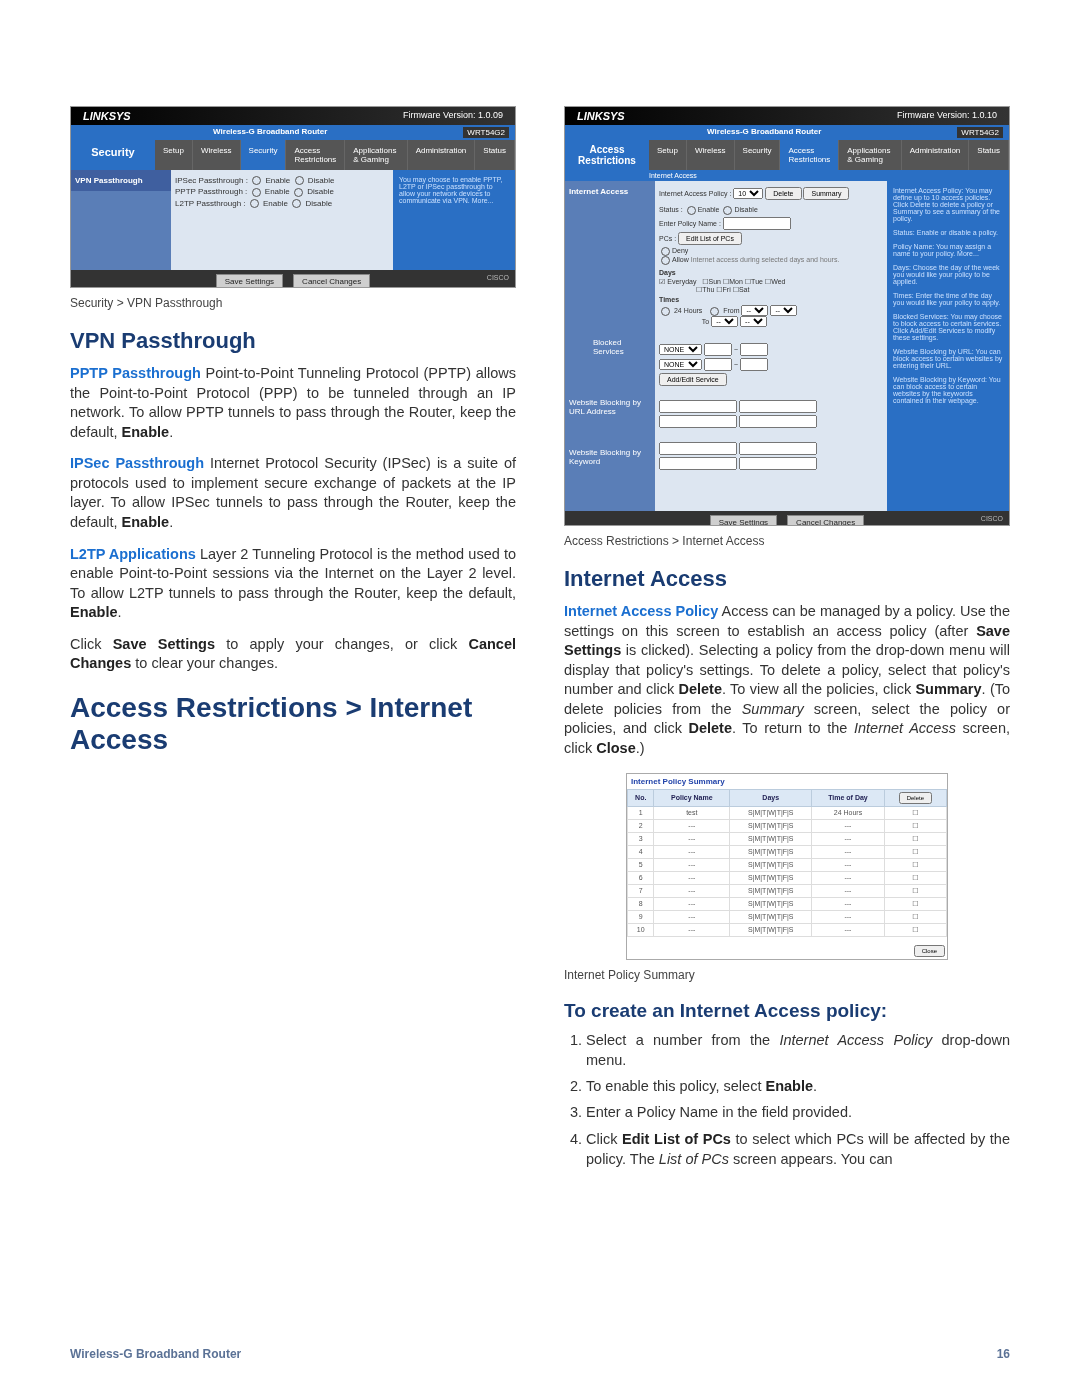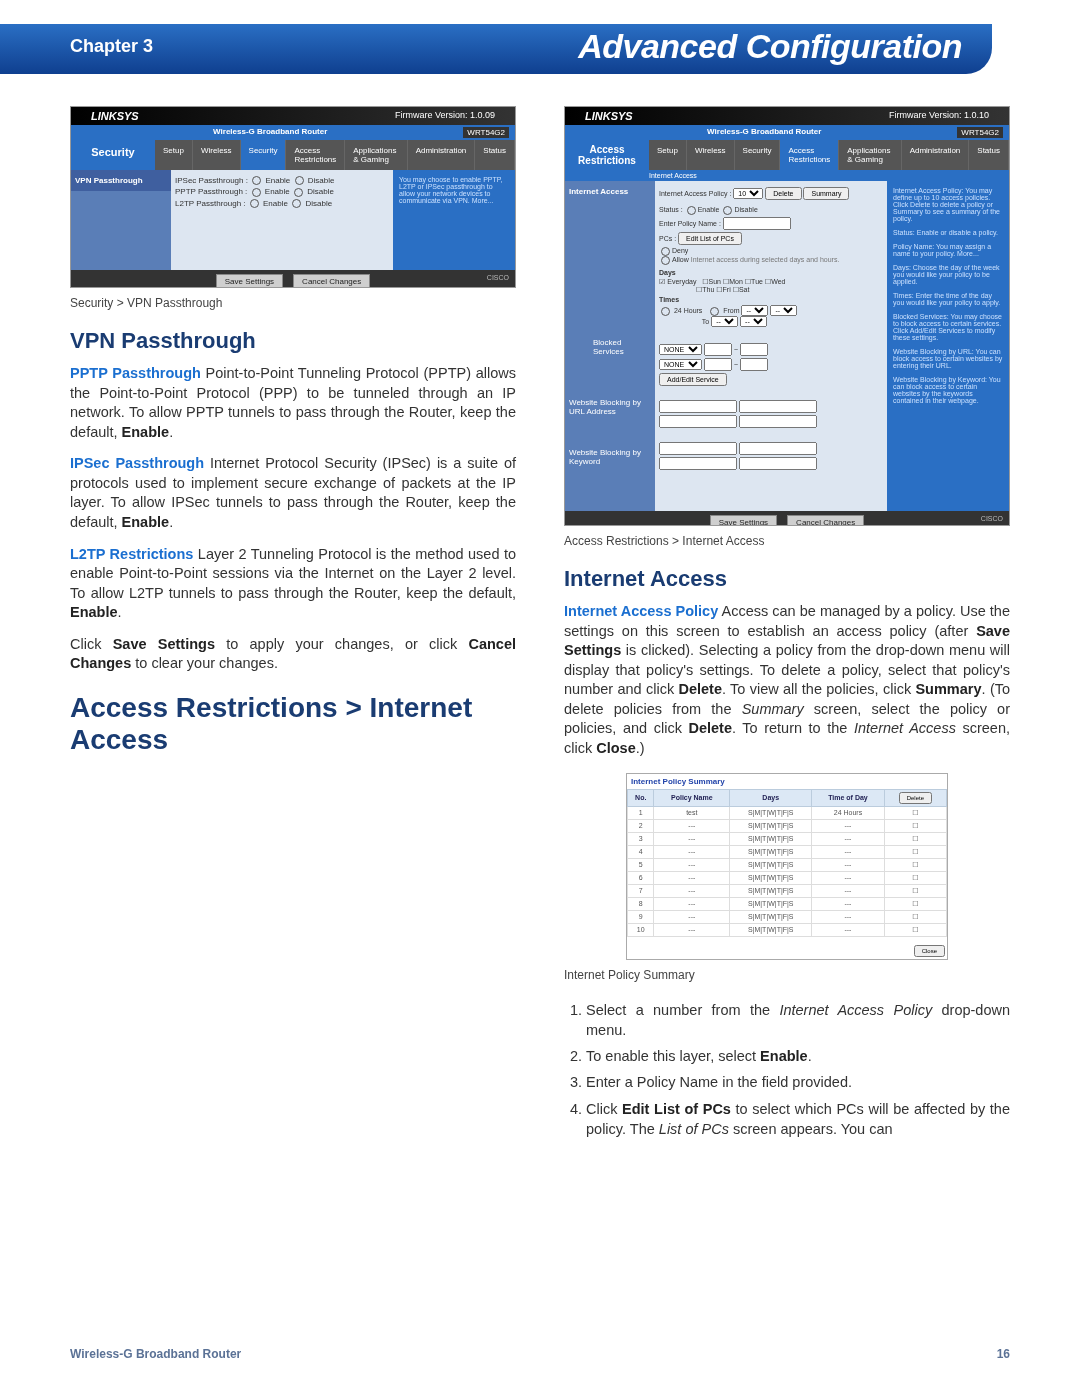--- a/index.html
+++ b/index.html
@@ -50,21 +50,21 @@
     right: 70px;
     display: flex;
     gap: 48px;
   }
   .col { width: 446px; }
   .screenshot {
     border: 1px solid #999;
     background: #f6f6f6;
     overflow: hidden;
   }
-  .ss-top { background: linear-gradient(to right,#000,#333); color:#fff; font-size:9px; padding:3px 20px; display:flex; justify-content:space-between;}
+  .ss-top { background: linear-gradient(to right,#000,#333); color:#fff; font-size:9px; padding:3px 12px; display:flex; justify-content:space-between;}
   .ss-tabs { background:#555; display:flex; font-size:8px; color:#fff;}
   .ss-tabs div{padding:6px 8px; border-right:1px solid #666;}
   .ss-tabs .act{background:#2a6fc4;}
   .ss-sidebar {width:100px; background:#5a7eb7; color:#fff; font-size:8px;}
   .ss-body {display:flex; min-height:100px; background:#e7eff7;}
   .ss-main {flex:1; background:#dde6f1; font-size:8px; padding:4px; color:#333;}
   .ss-help {width:110px; background:#2a6fc4; color:#c9e0ff; font-size:7px; padding:6px;}
   .ss-foot {background:#333; color:#fff; padding:4px; display:flex; justify-content:center; gap:10px;}
   .ss-foot .btn{background:#cfcfcf; color:#222; font-size:8px; padding:2px 8px; border:1px solid #888;}
   .cisco{color:#bbb; font-size:7px; position:absolute; right:6px;}
@@ -125,24 +125,20 @@
     font-weight: 700;
   }
   .side-label{padding:6px 4px;}
   .radio{display:inline-block;width:7px;height:7px;border:1px solid #555;border-radius:50%;margin:0 2px;vertical-align:middle;}
   .row8{margin:2px 0;}
 </style>
 </head>
 <body>
 
 <div class="page">
-  <div class="header-bar">
-    <div class="chapter">Chapter 3</div>
-    <div class="headline">Advanced Configuration</div>
-  </div>
 
   <div class="columns">
 
     <div class="col">
 
       <div class="screenshot" style="height:180px;position:relative;">
         <div class="ss-top">
           <span style="font-weight:800;font-style:italic;font-size:11px;">LINKSYS</span>
           <span>Firmware Version: 1.0.09</span>
         </div>
@@ -179,21 +175,21 @@
           <div class="btn">Cancel Changes</div>
           <div class="cisco">CISCO</div>
         </div>
       </div>
       <div class="caption">Security &gt; VPN Passthrough</div>
 
       <h2 class="section">VPN Passthrough</h2>
 
       <p class="body"><span class="lead">PPTP Passthrough</span><span> Point-to-Point Tunneling Protocol (PPTP) allows the Point-to-Point Protocol (PPP) to be tunneled through an IP network. To allow PPTP tunnels to pass through the Router, keep the default, </span><b>Enable</b>.</p>
       <p class="body"><span class="lead">IPSec Passthrough</span><span> Internet Protocol Security (IPSec) is a suite of protocols used to implement secure exchange of packets at the IP layer. To allow IPSec tunnels to pass through the Router, keep the default, </span><b>Enable</b>.</p>
-      <p class="body"><span class="lead">L2TP Restrictions</span><span> Layer 2 Tunneling Protocol is the method used to enable Point-to-Point sessions via the Internet on the Layer 2 level. To allow L2TP tunnels to pass through the Router, keep the default, </span><b>Enable</b>.</p>
+      <p class="body"><span class="lead">L2TP Applications</span><span> Layer 2 Tunneling Protocol is the method used to enable Point-to-Point sessions via the Internet on the Layer 2 level. To allow L2TP tunnels to pass through the Router, keep the default, </span><b>Enable</b>.</p>
       <p class="body"><span>Click </span><b>Save Settings</b><span> to apply your changes, or click </span><b>Cancel Changes</b><span> to clear your changes.</span></p>
 
       <h2 class="big">Access Restrictions &gt; Internet Access</h2>
     </div>
 
     <div class="col">
 
       <div class="screenshot" style="height:418px;position:relative;">
         <div class="ss-top">
           <span style="font-weight:800;font-style:italic;font-size:11px;">LINKSYS</span>
@@ -350,23 +346,24 @@
                 <td>---</td>
                 <td>☐</td>
               </tr>
         </tbody>
           </table>
         <div style="text-align:right;padding:2px;"><button style="font-size:6px;">Close</button></div>
       </div>
       <div class="caption">Internet Policy Summary</div>
 
 
+      <h2 class="sub">To create an Internet Access policy:</h2>
       <ol>
         <li><span>Select a number from the </span><i>Internet Access Policy</i><span> drop-down menu.</span></li>
-        <li><span>To enable this layer, select </span><b>Enable</b><span>.</span></li>
+        <li><span>To enable this policy, select </span><b>Enable</b><span>.</span></li>
         <li><span>Enter a Policy Name in the field provided.</span></li>
         <li><span>Click </span><b>Edit List of PCs</b><span> to select which PCs will be affected by the policy. The </span><i>List of PCs</i><span> screen appears. You can</span></li>
       </ol>
     </div>
   </div>
 
   <div class="footer">
     <span>Wireless-G Broadband Router</span>
     <span>16</span>
   </div>

